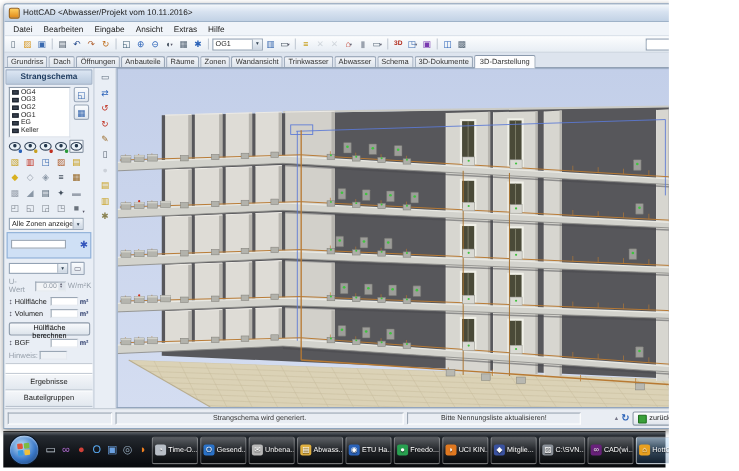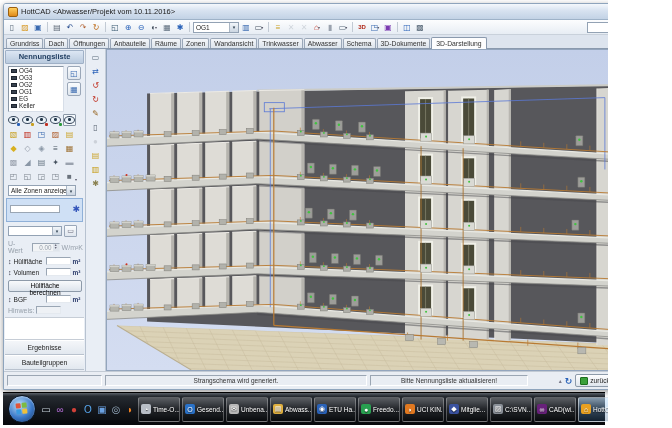--- a/index.html
+++ b/index.html
@@ -128,20 +128,28 @@
     <div class="titlebar">
       <span class="app-icon"></span>
       <span class="title">HottCAD &lt;Abwasser/Projekt vom 10.11.2016&gt;</span>
       <span class="caps">
         <span class="cap">–</span>
         <span class="cap">▢</span>
         <span class="cap close">✕</span>
       </span>
     </div>
 
+    <div class="menubar" id="menubar">
+        <span class="menu-item">Datei</span>
+        <span class="menu-item">Bearbeiten</span>
+        <span class="menu-item">Eingabe</span>
+        <span class="menu-item">Ansicht</span>
+        <span class="menu-item">Extras</span>
+        <span class="menu-item">Hilfe</span>
+      </div>
     <div class="toolbar" id="toolbar">
         <div class="tbtn">
           <span style="color: rgb(90, 106, 122);">▯</span>
         </div>
         <div class="tbtn">
           <span style="color: rgb(216, 155, 42);">▨</span>
         </div>
         <div class="tbtn">
           <span style="color: rgb(58, 106, 176);">▣</span>
         </div>
@@ -247,21 +255,21 @@
         <div class="tab">Wandansicht</div>
         <div class="tab">Trinkwasser</div>
         <div class="tab">Abwasser</div>
         <div class="tab">Schema</div>
         <div class="tab">3D-Dokumente</div>
         <div class="tab active">3D-Darstellung</div>
       </div>
 
     <div class="main">
       <div class="sidebar">
-        <div class="sb-header">Nennungsliste</div>
+        <div class="sb-header">Strangschema</div>
         <div class="sb-floors">
           <div class="floor-list" id="floorList">
               <div class="floor-row">
                 <span class="mini-mon"></span>
                 <span>OG4</span>
               </div>
               <div class="floor-row">
                 <span class="mini-mon"></span>
                 <span>OG3</span>
               </div>

